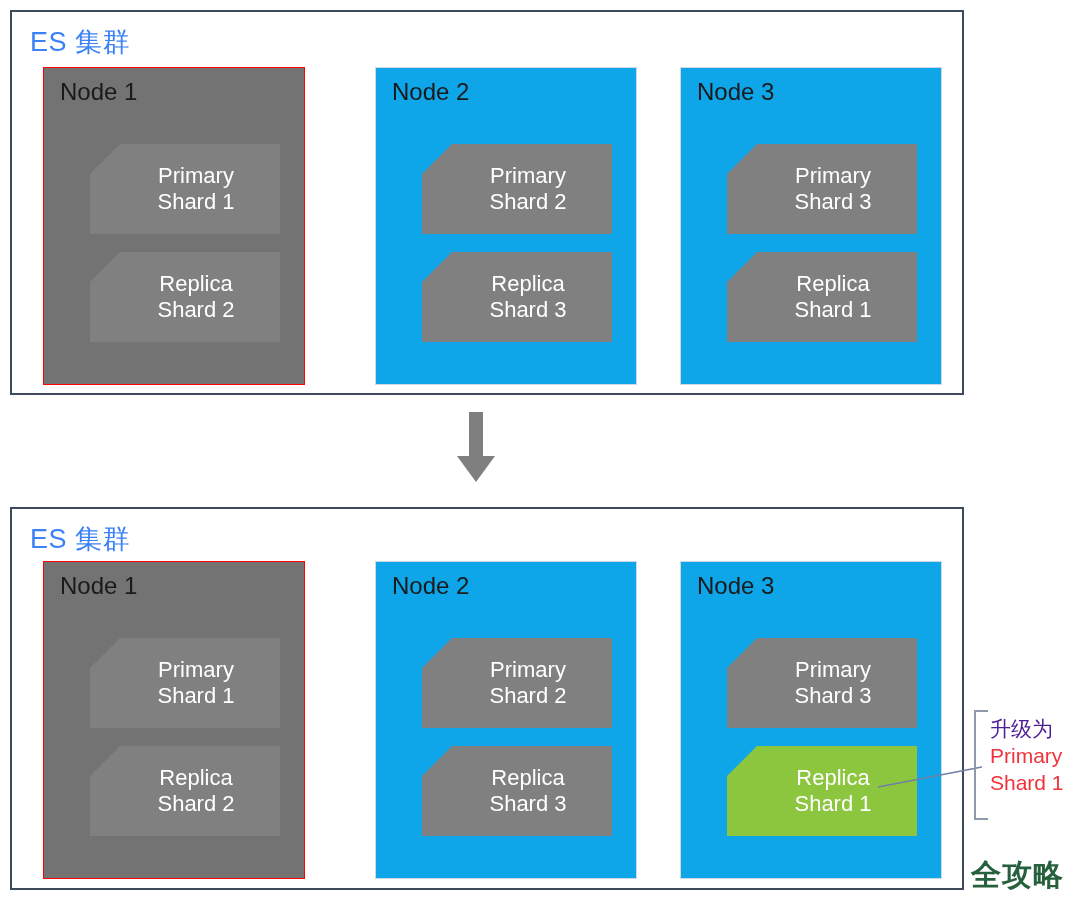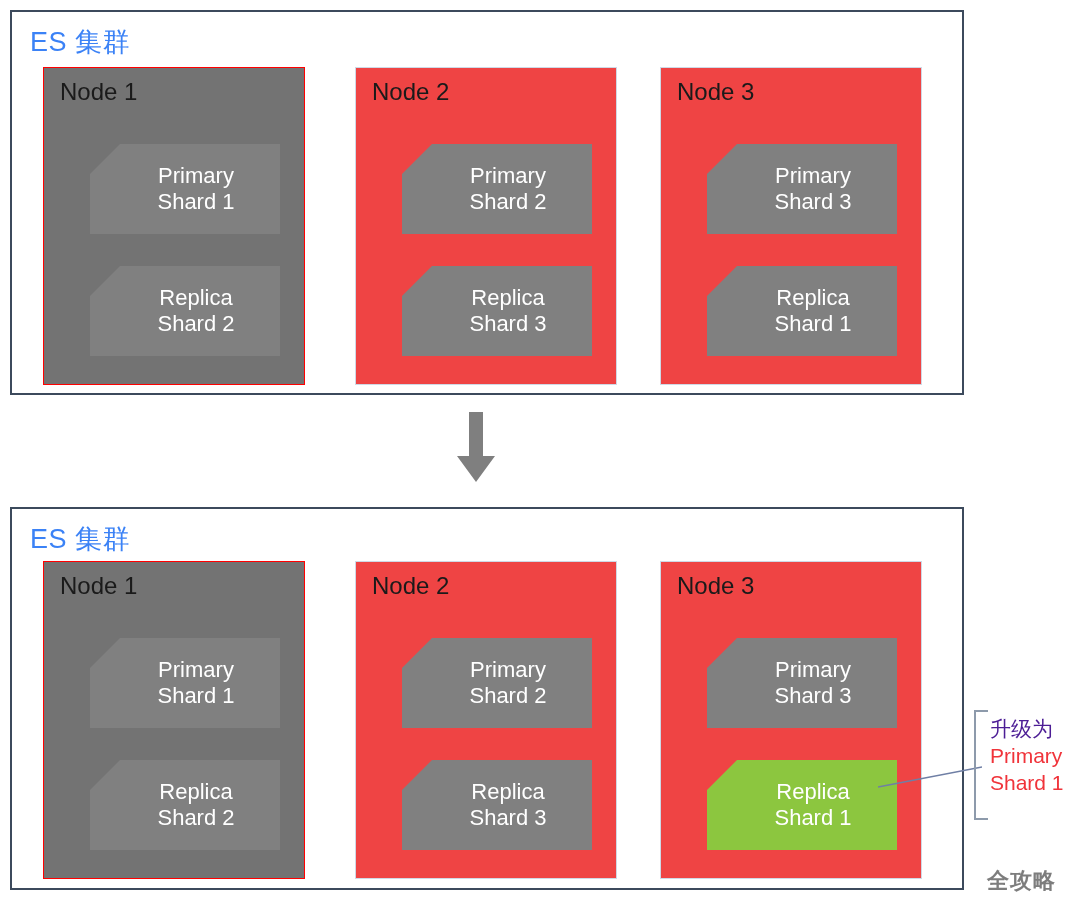--- a/index.html
+++ b/index.html
@@ -38,22 +38,23 @@
   }
 
   
   .node {
     position: absolute;
     box-sizing: border-box;
     width: 262px;
     height: 318px;
   }
   .node.blue {
-    background: #ef4444;
+    background: #0ea5e9;
     border: 1px solid #cfd9e6;
+    margin-left: 20px;
   }
   .node.red {
     background: #737373;
     border: 1px solid #ff0000;
   }
   .node-title {
     position: absolute;
     left: 16px;
     top: 10px;
     font-size: 24px;
@@ -83,21 +84,21 @@
     color: #ffffff;
     font-size: 22px;
     line-height: 1.18;
     text-align: center;
     padding-left: 22px;
     box-sizing: border-box;
   }
   .shard.gray  { background: #808080; }
   .shard.green { background: #8cc63f; }
   .shard-row-1 { top: 76px;  }
-  .shard-row-2 { top: 198px; }
+  .shard-row-2 { top: 184px; }
 
   .shard span { display: block; white-space: nowrap; }
 
   
   #transition-arrow {
     position: absolute;
     left: 455px;
     top: 412px;
     width: 42px;
     height: 72px;
@@ -138,25 +139,25 @@
     left: 878px;
     top: 755px;
     width: 104px;
     height: 40px;
     pointer-events: none;
   }
 
   
   #watermark {
     position: absolute;
-    right: 24px;
+    right: 16px;
     bottom: 6px;
-    font-size: 22px;
+    font-size: 30px;
     font-weight: bold;
-    color: #737373;
+    color: #14532d;
     letter-spacing: 1px;
     opacity: 0.92;
   }
 </style>
 </head>
 <body>
 
 <div class="cluster" id="cluster-top">
   <div class="cluster-title">ES 集群</div>
 

